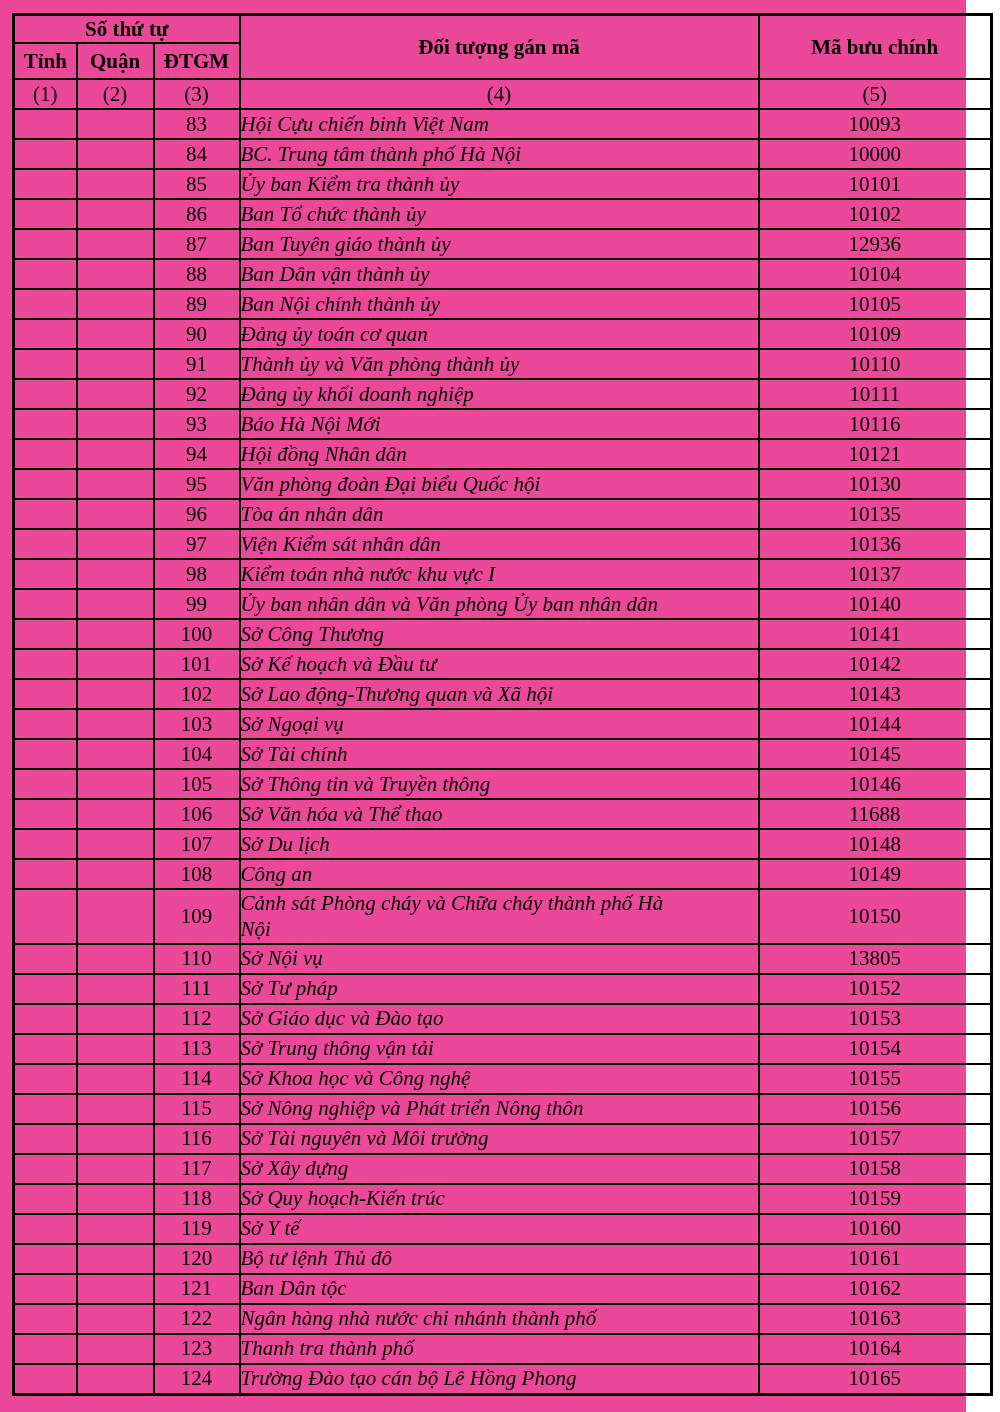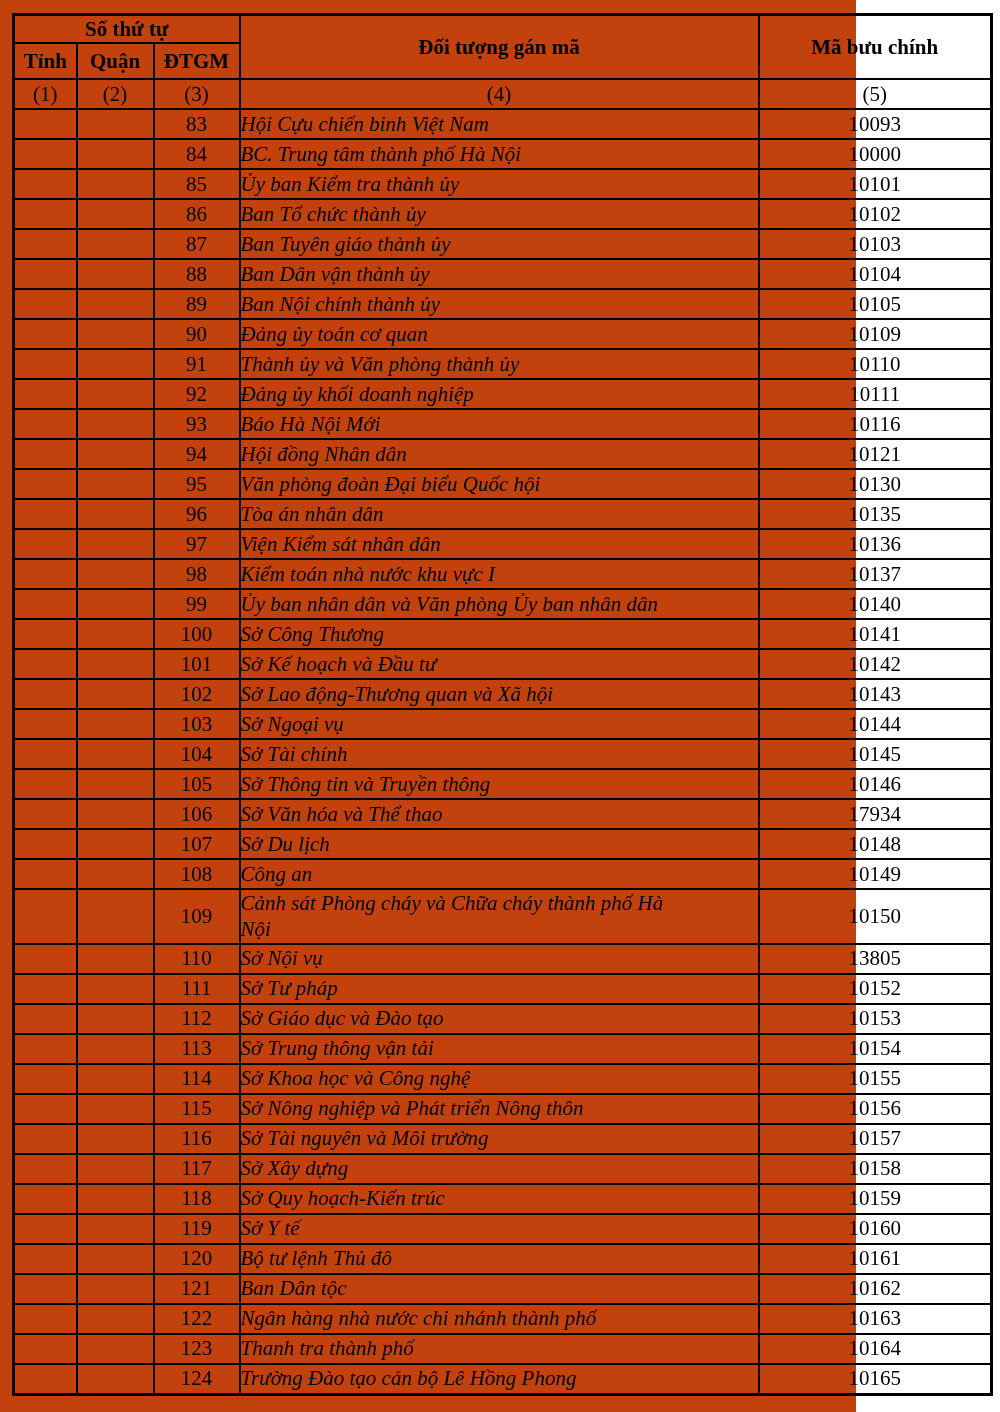--- a/index.html
+++ b/index.html
@@ -3,25 +3,25 @@
 <meta charset="utf-8">
 <style>
   html, body {
     margin: 0;
     padding: 0;
     background: #ffffff;
     color: #000000;
     font-family: "Liberation Serif", "DejaVu Serif", serif;
   }
   .page {
-    width: 856px;
+    width: 966px;
     min-height: 1412px;
     box-sizing: border-box;
     padding: 13px 4px 8px 12px;
-    background: #c2410c;
+    background: #ec4899;
   }
   table.doc {
     border-collapse: collapse;
     table-layout: fixed;
     width: 978px;
     border: 3px solid #000000;
   }
   table.doc th,
   table.doc td {
     border: 2px solid #000000;
@@ -115,21 +115,21 @@
           <td class="c-quan"></td>
           <td class="c-dtgm">86</td>
           <td class="c-obj">Ban Tổ chức thành ủy</td>
           <td class="c-postal">10102</td>
         </tr>
         <tr>
           <td class="c-tinh"></td>
           <td class="c-quan"></td>
           <td class="c-dtgm">87</td>
           <td class="c-obj">Ban Tuyên giáo thành ủy</td>
-          <td class="c-postal">10103</td>
+          <td class="c-postal">12936</td>
         </tr>
         <tr>
           <td class="c-tinh"></td>
           <td class="c-quan"></td>
           <td class="c-dtgm">88</td>
           <td class="c-obj">Ban Dân vận thành ủy</td>
           <td class="c-postal">10104</td>
         </tr>
         <tr>
           <td class="c-tinh"></td>
@@ -248,21 +248,21 @@
           <td class="c-quan"></td>
           <td class="c-dtgm">105</td>
           <td class="c-obj">Sở Thông tin và Truyền thông</td>
           <td class="c-postal">10146</td>
         </tr>
         <tr>
           <td class="c-tinh"></td>
           <td class="c-quan"></td>
           <td class="c-dtgm">106</td>
           <td class="c-obj">Sở Văn hóa và Thể thao</td>
-          <td class="c-postal">17934</td>
+          <td class="c-postal">11688</td>
         </tr>
         <tr>
           <td class="c-tinh"></td>
           <td class="c-quan"></td>
           <td class="c-dtgm">107</td>
           <td class="c-obj">Sở Du lịch</td>
           <td class="c-postal">10148</td>
         </tr>
         <tr>
           <td class="c-tinh"></td>

